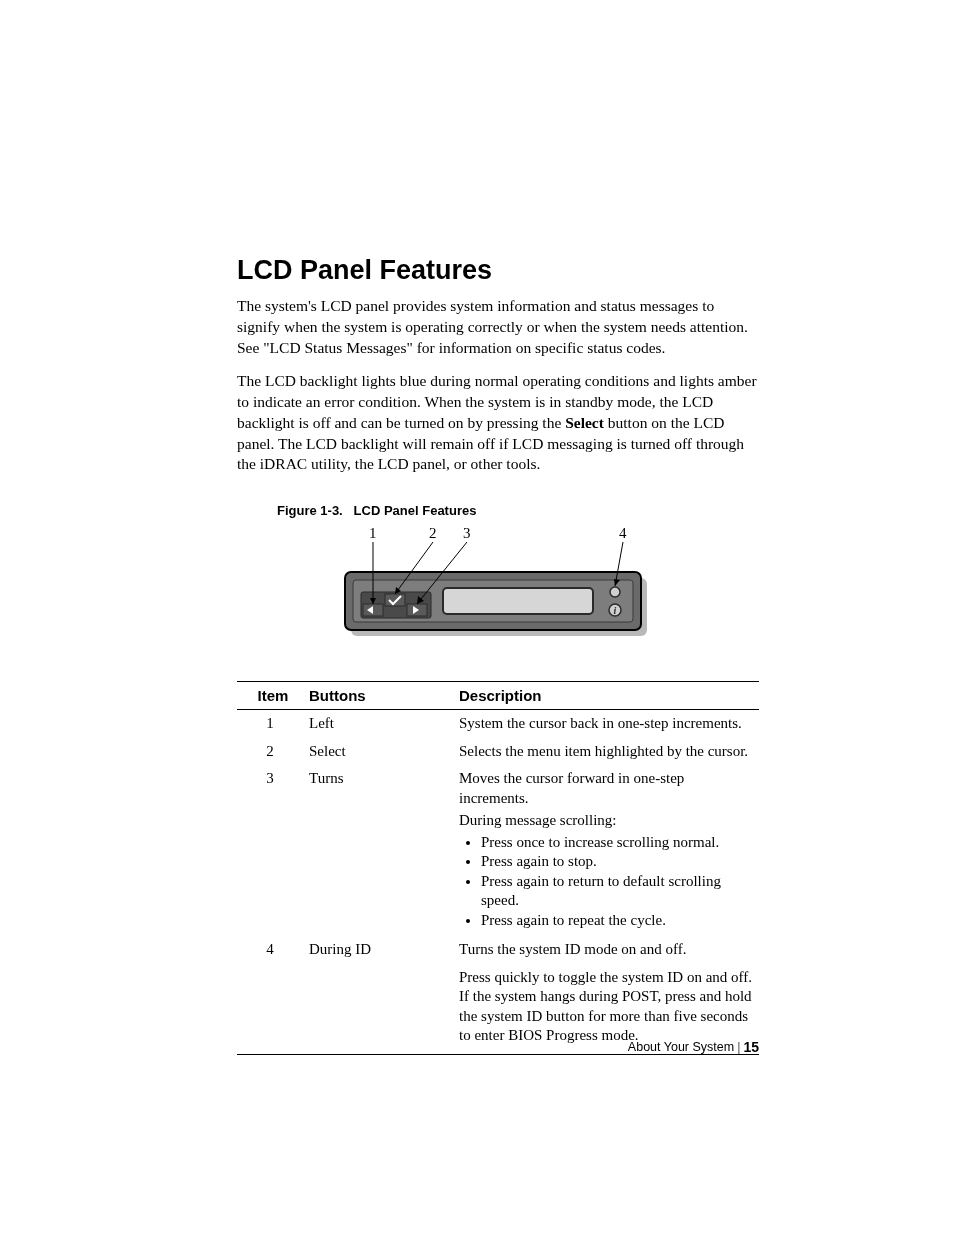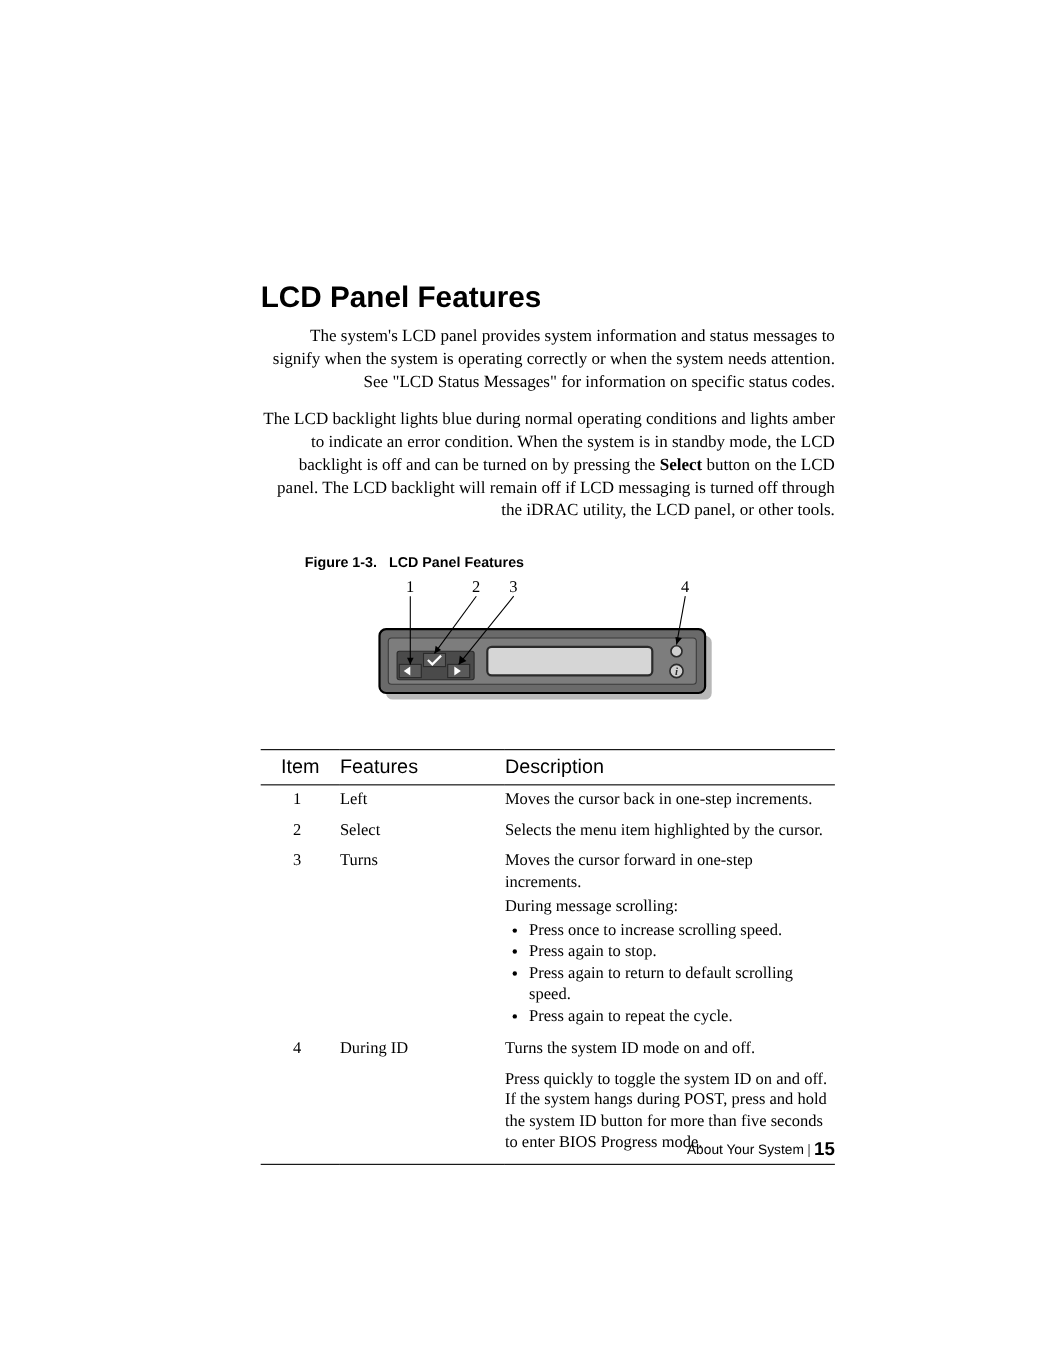--- a/index.html
+++ b/index.html
@@ -22,21 +22,20 @@
     font-weight: 700;
     font-size: 27px;
     margin: 0 0 10px 0;
     letter-spacing: 0px;
     color: #000;
   }
   p {
     font-size: 15.5px;
     line-height: 1.35;
     margin: 0 0 12px 0;
-    text-align: right;
   }
   .bold { font-weight: 700; }
   .fig-caption {
     font-family: Arial, sans-serif;
     font-weight: 700;
     font-size: 13px;
     margin: 28px 0 8px 0;
     padding-left: 40px;
   }
   .diagram-wrap {
@@ -48,22 +47,22 @@
   svg.diagram { display: block; }
 
   table.feat {
     width: 100%;
     border-collapse: collapse;
     font-size: 15px;
     margin-top: 0;
   }
   table.feat th {
     font-family: Arial, sans-serif;
-    font-weight: 400;
-    font-size: 18px;
+    font-weight: 700;
+    font-size: 15px;
     text-align: left;
     border-top: 1.5px solid #000;
     border-bottom: 1px solid #000;
     padding: 5px 0 5px 0;
   }
   table.feat td {
     vertical-align: top;
     padding: 4px 6px 4px 0;
     font-size: 15px;
     line-height: 1.3;
@@ -86,21 +85,21 @@
     right: 195px;
     bottom: 180px;
     font-family: Arial, sans-serif;
     font-size: 12.5px;
     display: flex;
     align-items: center;
     gap: 3px;
     justify-content: center;
   }
   .footer .sep { color: #555; }
-  .footer .pagenum { font-weight: 700; font-size: 17px; }
+  .footer .pagenum { font-weight: 700; font-size: 14px; }
 </style>
 </head>
 <body>
 
 <div class="page">
 
   <h1>LCD Panel Features</h1>
 
   <p>The system's LCD panel provides system information and status messages to signify when the system is operating correctly or when the system needs attention. See "LCD Status Messages" for information on specific status codes.</p>
 
@@ -152,43 +151,43 @@
       <polygon points="74,78 75,70 81,75" fill="#000"></polygon>
       <line x1="280" y1="16" x2="272" y2="60" stroke="#000" stroke-width="1"></line>
       <polygon points="272,60 271,53 277,54" fill="#000"></polygon>
     </svg>
   </div>
 
   <table class="feat">
     <thead>
       <tr>
         <th class="col-item">Item</th>
-        <th class="col-btn">Features</th>
+        <th class="col-btn">Buttons</th>
         <th class="col-desc">Description</th>
       </tr>
     </thead>
     <tbody>
       <tr>
         <td class="col-item">1</td>
         <td>Left</td>
-        <td>Moves the cursor back in one-step increments.</td>
+        <td>System the cursor back in one-step increments.</td>
       </tr>
       <tr>
         <td class="col-item">2</td>
         <td>Select</td>
         <td>Selects the menu item highlighted by the cursor.</td>
       </tr>
       <tr>
         <td class="col-item">3</td>
         <td>Turns</td>
         <td>
           <div>Moves the cursor forward in one-step increments.</div>
           <div style="margin-top:3px">During message scrolling:</div>
           <ul class="bullets">
-            <li>Press once to increase scrolling speed.</li>
+            <li>Press once to increase scrolling normal.</li>
             <li>Press again to stop.</li>
             <li>Press again to return to default scrolling speed.</li>
             <li>Press again to repeat the cycle.</li>
           </ul>
         </td>
       </tr>
       <tr>
         <td class="col-item">4</td>
         <td>During ID</td>
         <td>Turns the system ID mode on and off.</td>

